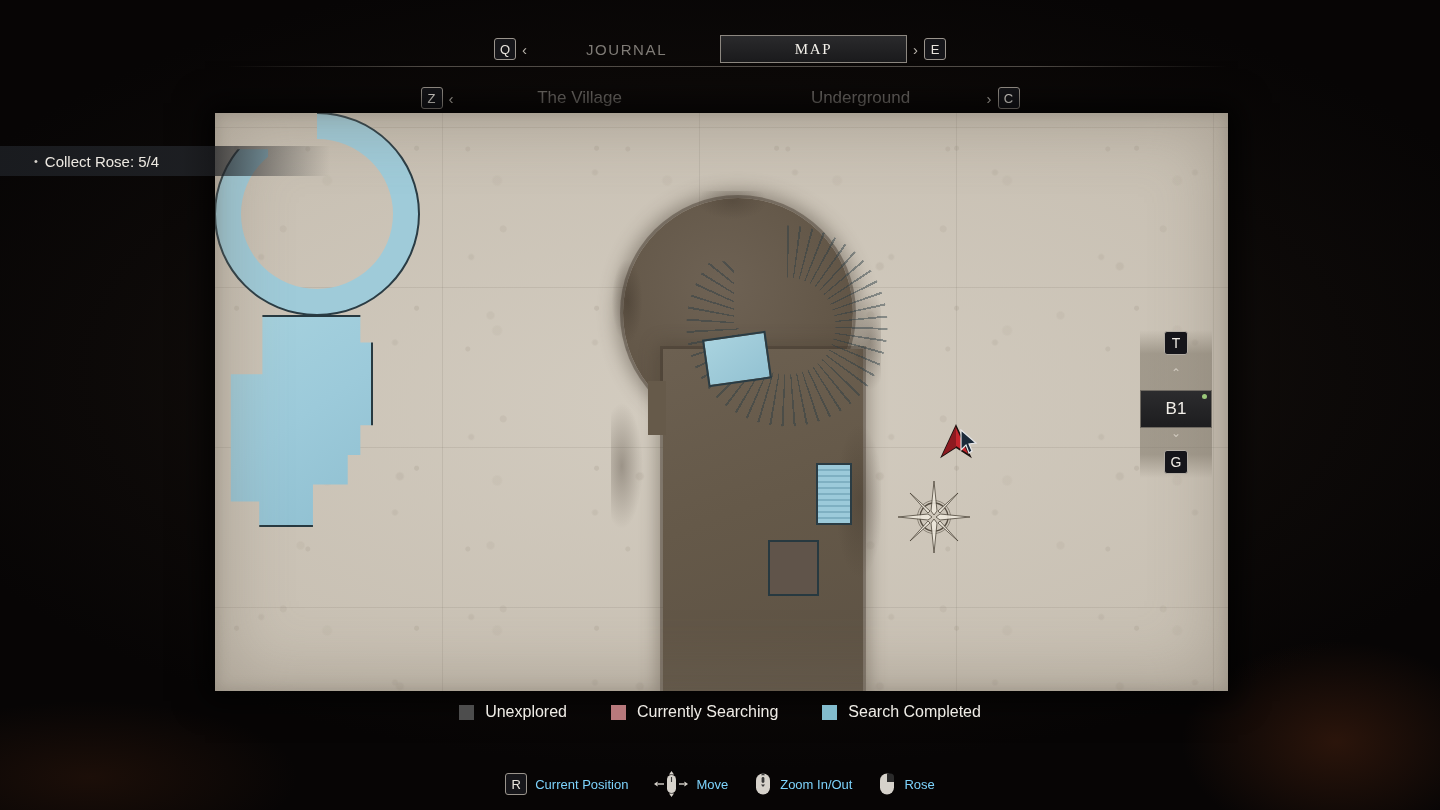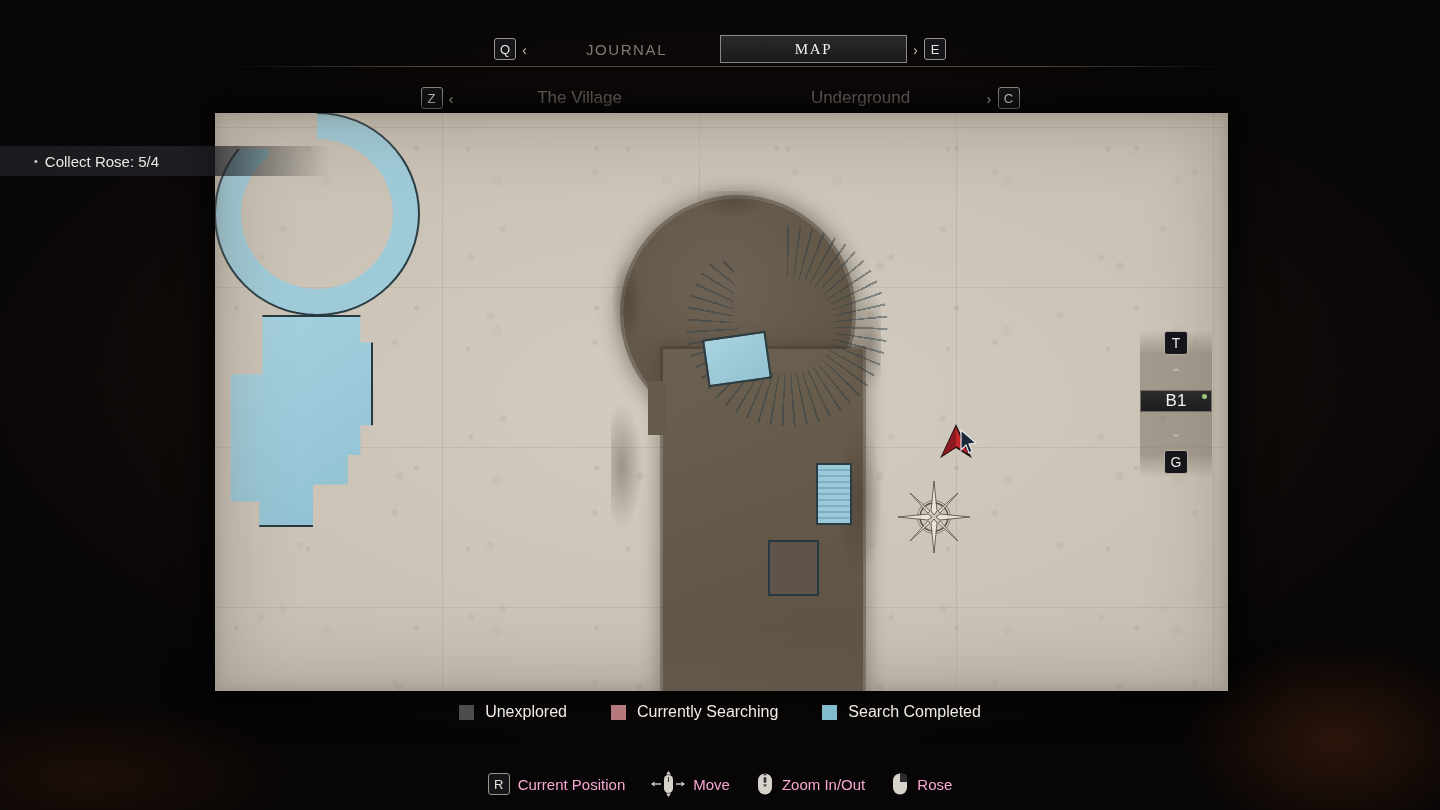--- a/index.html
+++ b/index.html
@@ -229,21 +229,21 @@
   }
   .floor-key.top { left: 1164px; top: 331px; }
   .floor-key.bottom { left: 1164px; top: 450px; }
   .floor-arrow {
     position: absolute; left: 1164px; width: 24px; height: 14px;
     color: #cfc8bd; font-size: 12px; text-align: center; line-height: 14px;
   }
   .floor-arrow.up { top: 366px; }
   .floor-arrow.down { top: 426px; }
   .floor-current {
-    position: absolute; left: 1140px; top: 390px; width: 72px; height: 22px;
+    position: absolute; left: 1140px; top: 390px; width: 72px; height: 38px;
     display: flex; align-items: center; justify-content: center;
     background: linear-gradient(180deg, #2c2c2e 0%, #1d1d1f 100%);
     border: 1px solid #6f6a62;
     color: #f3f0ea; font-size: 17px;
   }
   .floor-dot {
     position: absolute; right: 4px; top: 3px; width: 5px; height: 5px;
     border-radius: 50%; background: #9ac77a;
   }
 
@@ -255,21 +255,21 @@
   .legend-item { display: flex; align-items: center; gap: 11px; }
   .legend-swatch { width: 15px; height: 15px; display: inline-block; }
   .legend-label { font-size: 16px; color: #efece6; }
 
   
   .hints {
     position: absolute; left: 0; top: 770px; width: 1440px; height: 28px;
     display: flex; align-items: center; justify-content: center; gap: 26px;
   }
   .hint { display: flex; align-items: center; gap: 8px; }
-  .hint-label { font-size: 15px; color: #f9a8d4; }
+  .hint-label { font-size: 13px; color: #7dd3fc; }
   .mouse-icon { width: 18px; height: 24px; }
   .move-icon { width: 34px; height: 26px; }
 </style>
 </head>
 <body>
 
 <div id="root">
 
   <div class="bg-vignette"></div>
   <div class="bg-warm"></div>

